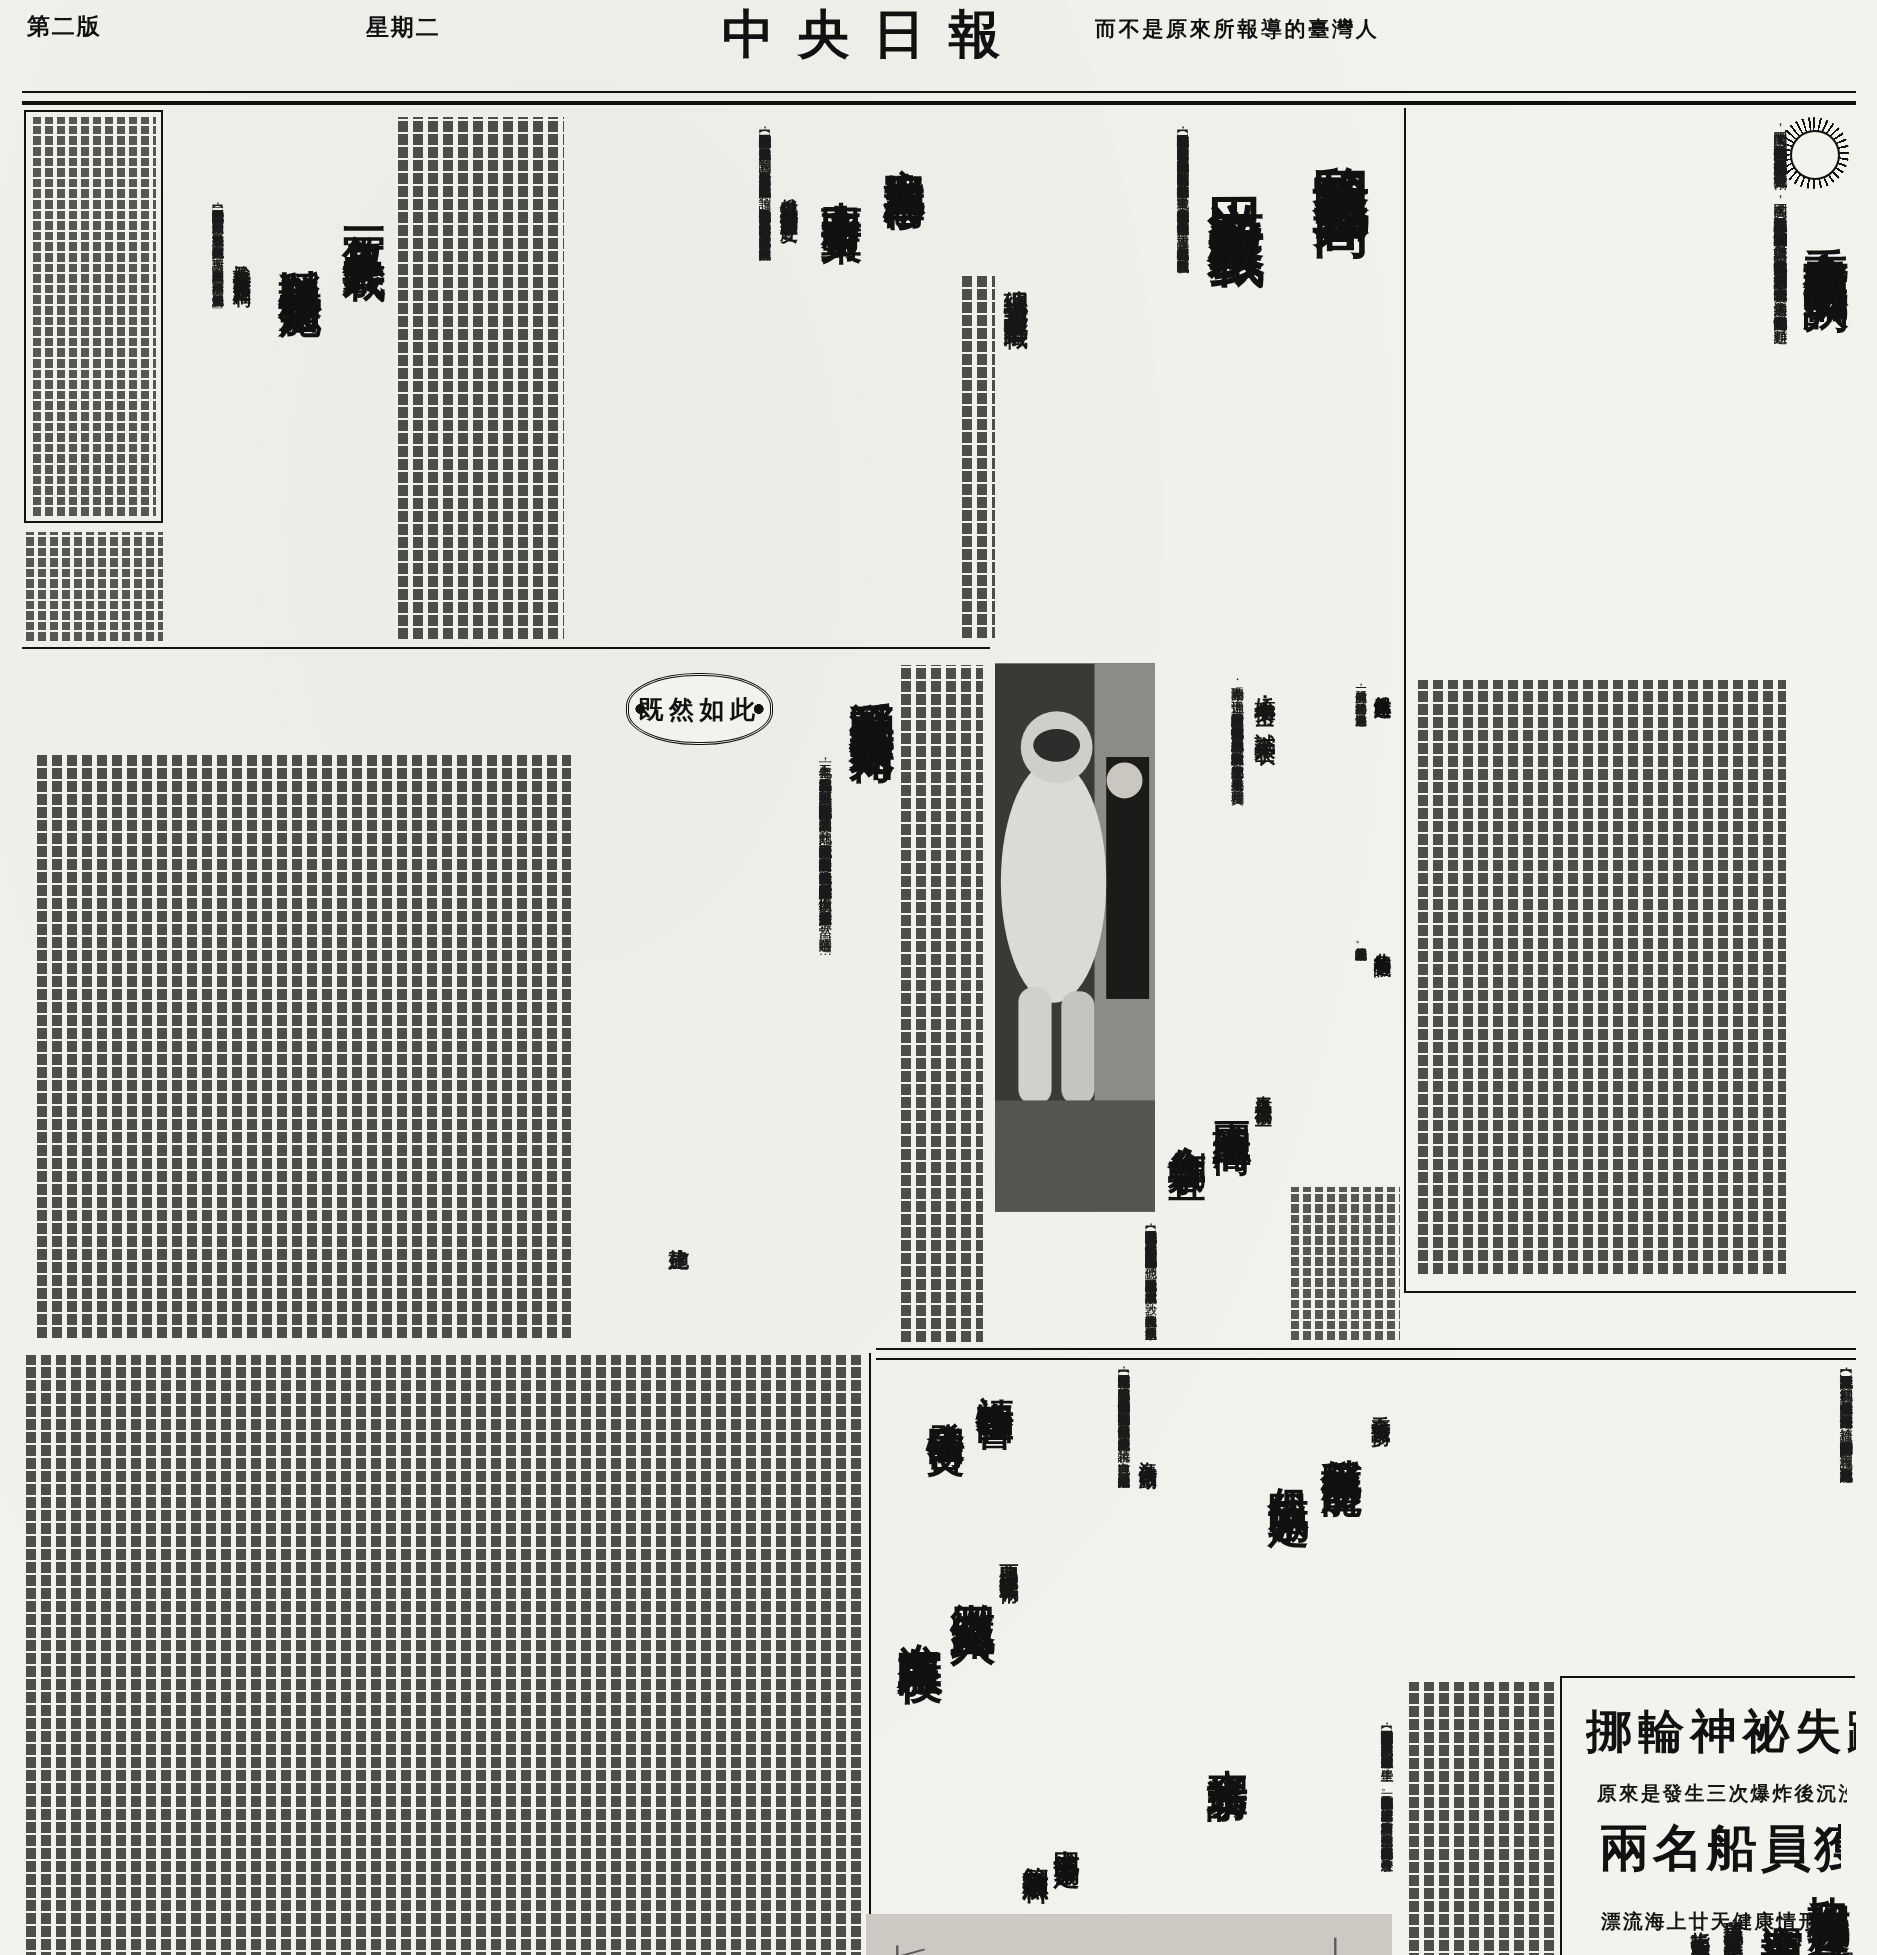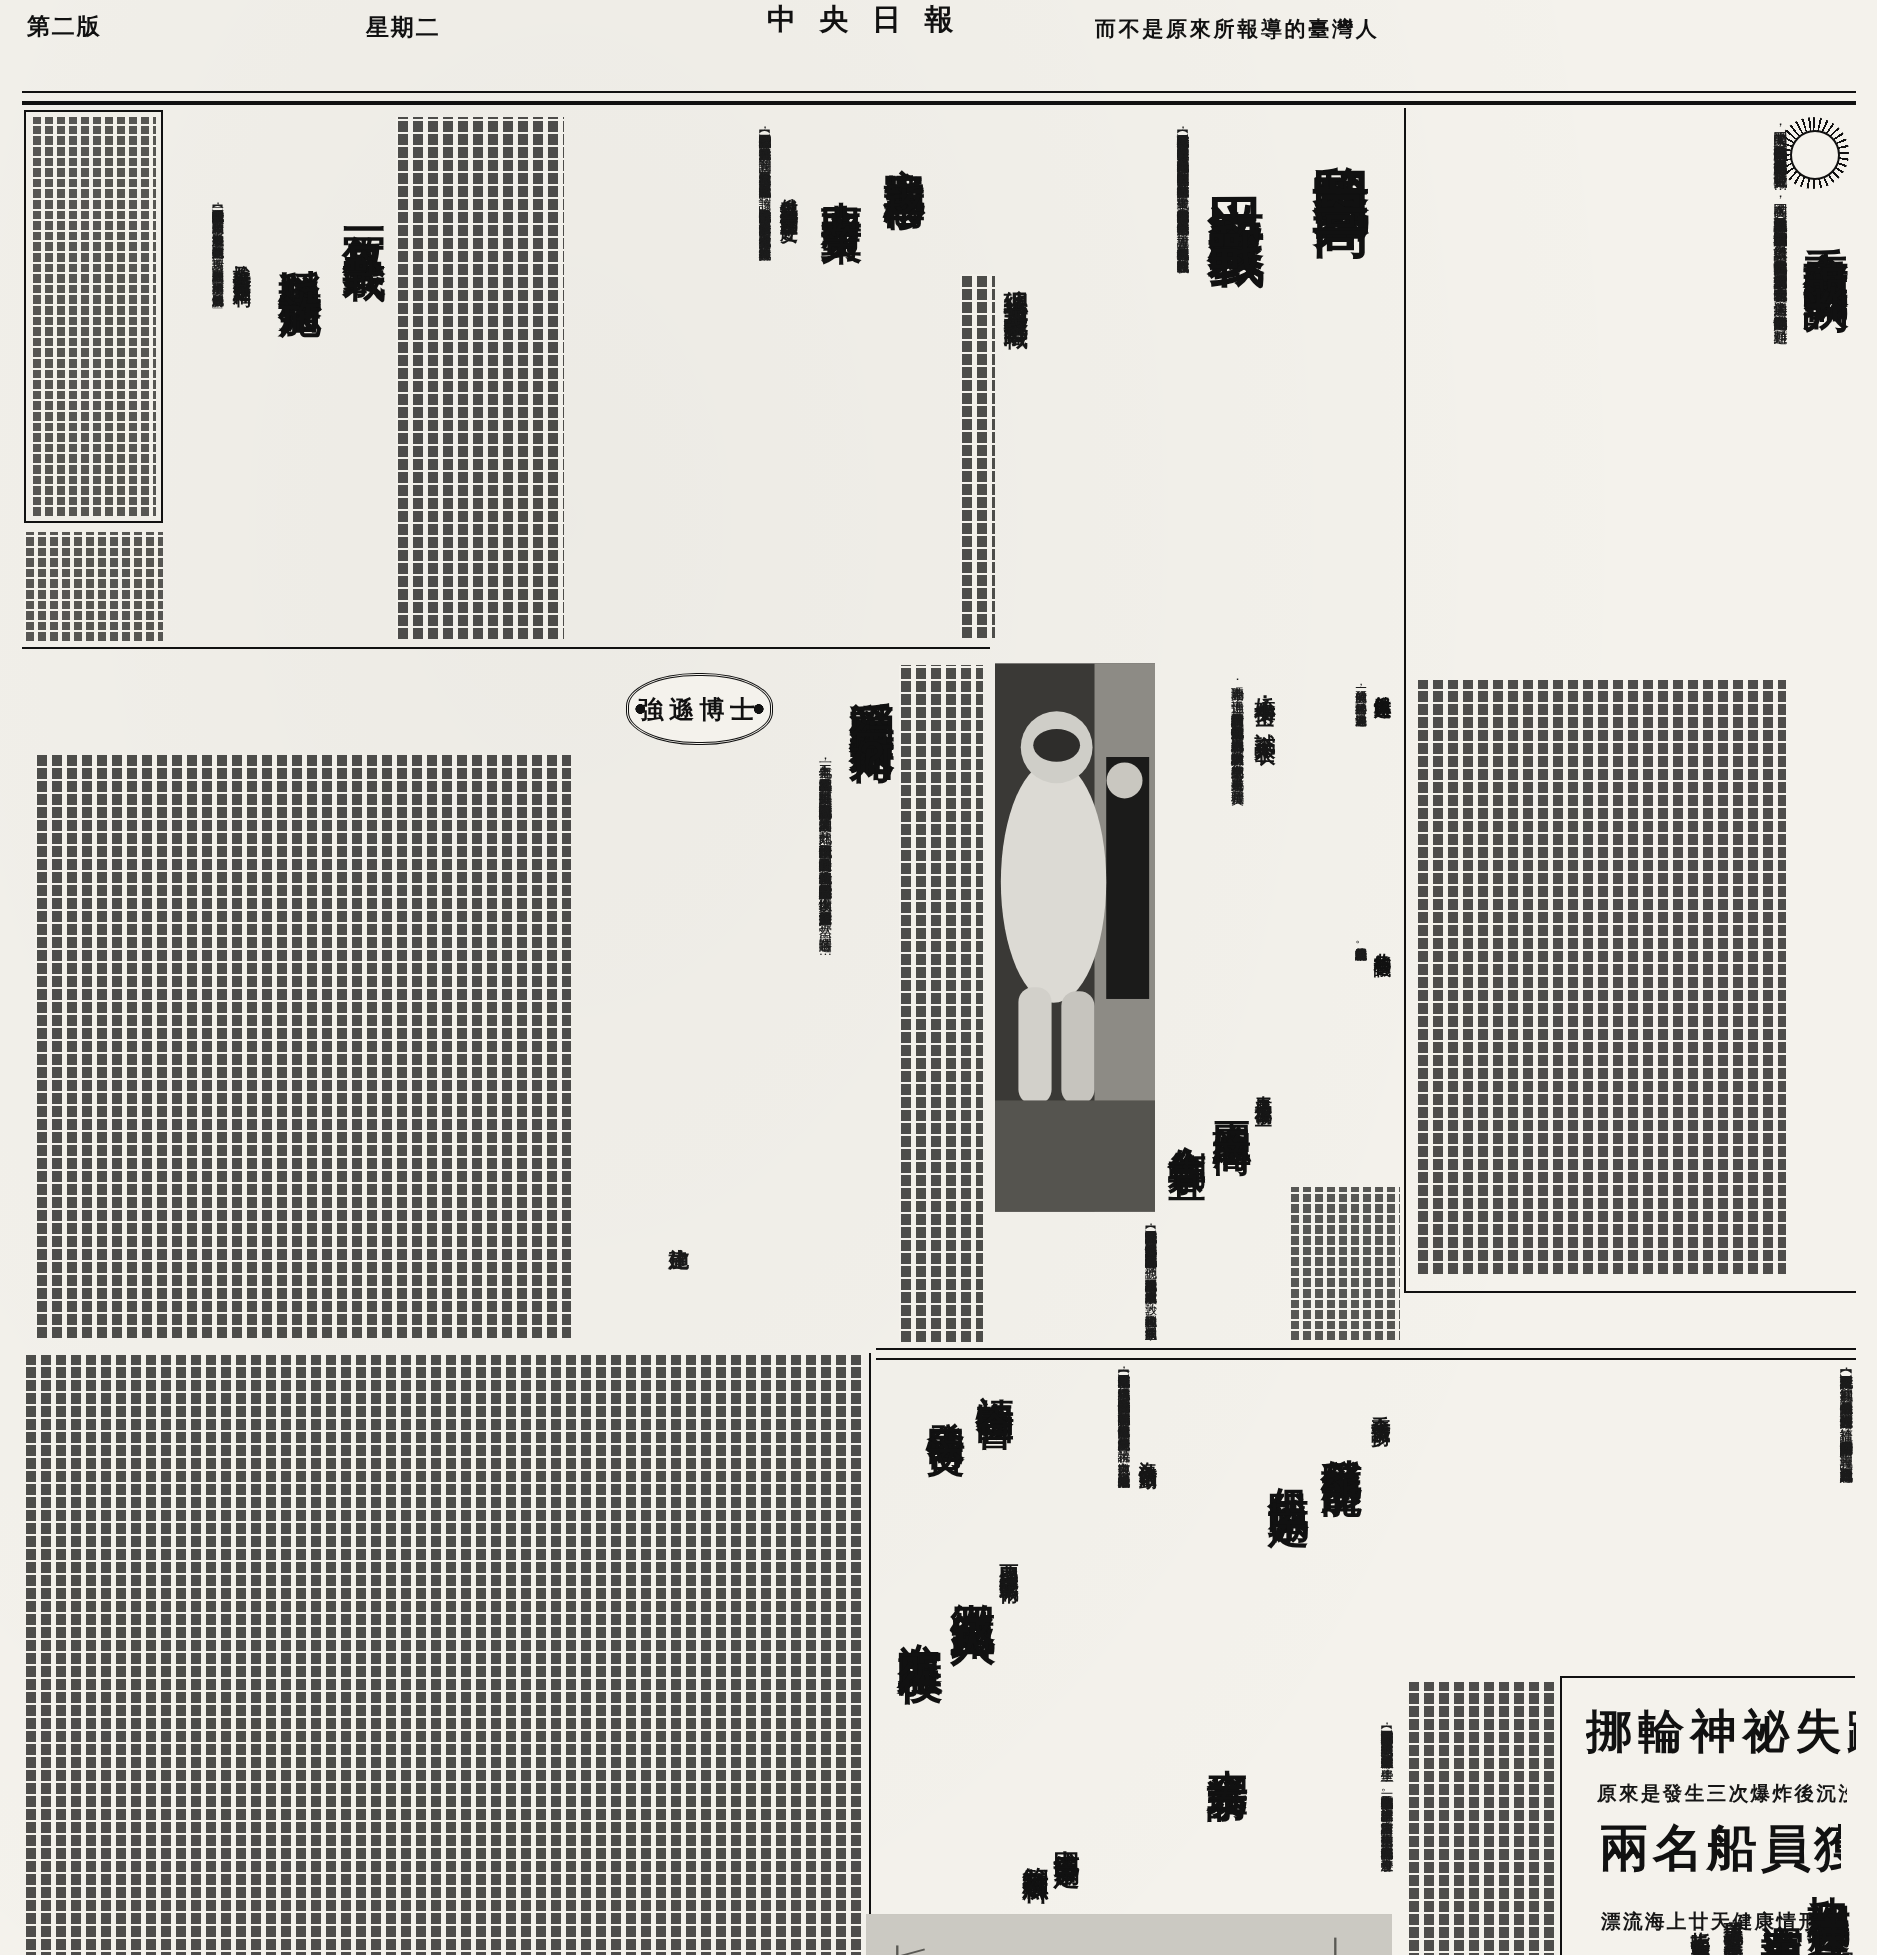--- a/index.html
+++ b/index.html
@@ -48,21 +48,21 @@
       radial-gradient(circle at 8% 50%, #111 4.7px, transparent 5.1px),
       radial-gradient(circle at 92% 50%, #111 4.7px, transparent 5.1px),
       #f4f2ec;
   }
 </style>
 </head>
 <body>
 
 <div class="abs head" style="left:27px;top:11px;font-size:23px">第二版</div>
 <div class="abs head" style="left:366px;top:11.7px;font-size:23px">星期二</div>
-<div class="abs head h" style="left:704px;top:0;width:336px;text-align:center;font-size:29px;letter-spacing:23.5px">中央日報</div>
+<div class="abs head h" style="left:722px;top:0;width:336px;text-align:left;font-size:52px;letter-spacing:23.5px">中央日報</div>
 <div class="abs head" style="left:1095px;top:15px;font-size:21px;letter-spacing:2.7px">而不是原來所報導的臺灣人</div>
 <div class="abs rule" style="left:21.5px;top:91px;width:1834px;height:2px"></div>
 <div class="abs rule" style="left:21.5px;top:101px;width:1834px;height:3.5px"></div>
 
 <div class="abs" style="left:1404px;top:108px;width:450px;height:1183px;border-left:2px solid #111;border-bottom:2px solid #111"></div>
 <div class="abs seal" style="left:1777px;top:117px;width:72px;height:72px">
   <div class="sealcore">
       <span class="v" style="font-size:23px">社論</span>
     </div>
 </div>
@@ -87,21 +87,21 @@
 <div class="abs v bodytxt" style="left:170px;top:201px;width:55px;height:436px;font-size:12px">【合衆國際社特拉維夫十九日電】以色列國防部長裴瑞斯今天在一項廣播中說，敘利亞陸軍干預黎巴嫩，將等於黎巴嫩處於戰爭狀態，並將迫使以色列軍隊採取防禦措施。裴瑞斯說：「如果敘利亞陸軍進入黎巴嫩，將是極度的軍事干預，因此將造成新的發展情勢。」</div>
 <div class="abs faux" style="left:396px;top:117px;width:168px;height:522px"></div>
 
 <div class="abs box" style="left:24px;top:110px;width:139px;height:413px">
   <div class="fauxsm" style="position:absolute;left:4.7px;top:4.7px;right:4.7px;bottom:4.7px"></div>
 </div>
 <div class="abs fauxsm" style="left:24px;top:532px;width:139px;height:109px"></div>
 
 <div class="abs rule" style="left:21.5px;top:647px;width:968px;height:2.3px"></div>
 <div class="abs flower" style="left:626px;top:673px;width:141px;height:66px">
-  <span class="head" style="font-size:25px;letter-spacing:5.5px">強遜博士</span>
+  <span class="head" style="font-size:25px;letter-spacing:5.5px">既然如此</span>
 </div>
 <div class="abs v head" style="left:842px;top:665px;height:649px;font-size:45px">浮動匯率制推行之效果如何？</div>
 <div class="abs v" style="left:665px;top:1232px;height:78px;font-size:20.3px;font-weight:bold">施建生</div>
 <div class="abs v bodytxt" style="left:579px;top:755px;width:254px;height:583px;font-size:13.3px">自一九七三年春，世界上各主要工業國家都以美元為基準，將其外匯從事浮動以來，支配全球將近三十年的所謂「釘住而可調整的」平價匯率制就告完結。發達的工業國家為然。既然如此，則物價水準自然也就不能大幅下降了。於是一旦各國的國際收支發生不均衡時，它就不能像過去金本位時代那樣，經由赤字國家從事通貨緊縮與盈餘國家從事通貨膨脹這二種途徑而予以調整，以求均衡之恢復；而只能採盈餘國家從事通貨膨脹之一途。當然，這時各國還……</div>
 <div class="abs faux" style="left:35px;top:755px;width:536px;height:583px"></div>
 <div class="abs faux" style="left:899px;top:665px;width:84px;height:677px"></div>
 
 <div class="abs faux" style="left:24px;top:1355px;width:839px;height:725px"></div>
 <div class="abs rule" style="left:869px;top:1353px;width:2px;height:731px"></div>
 

